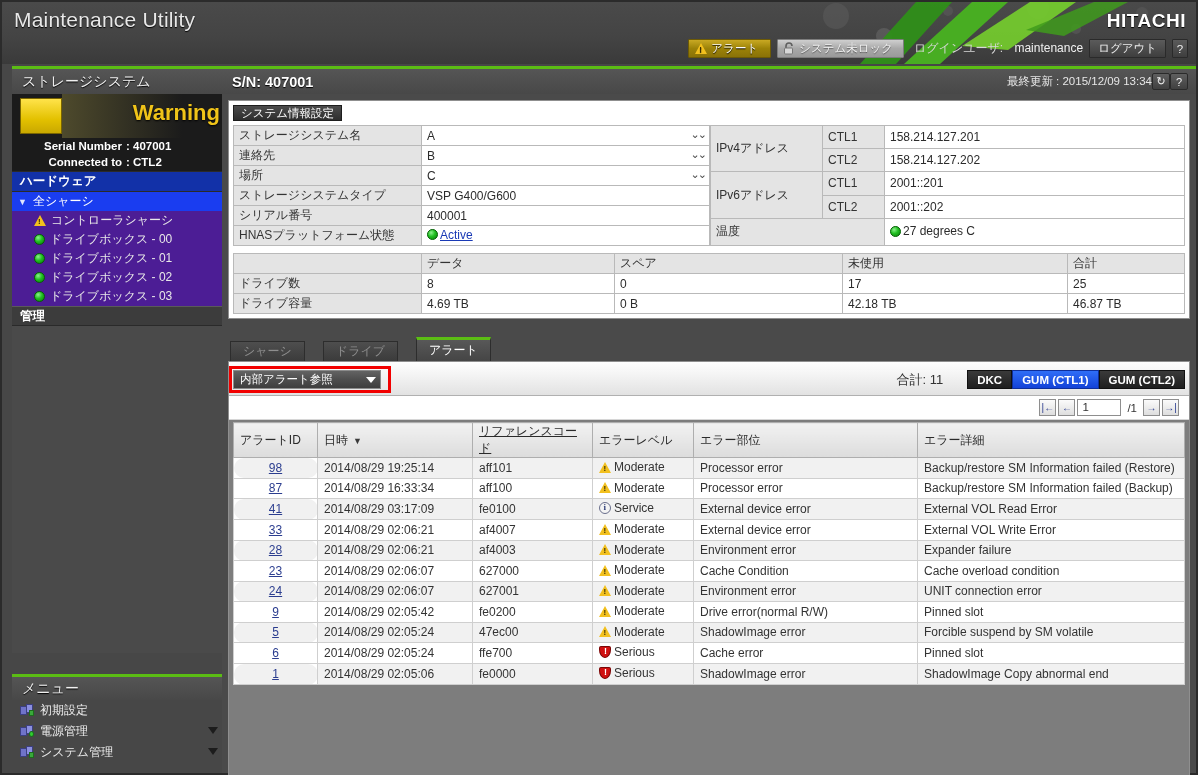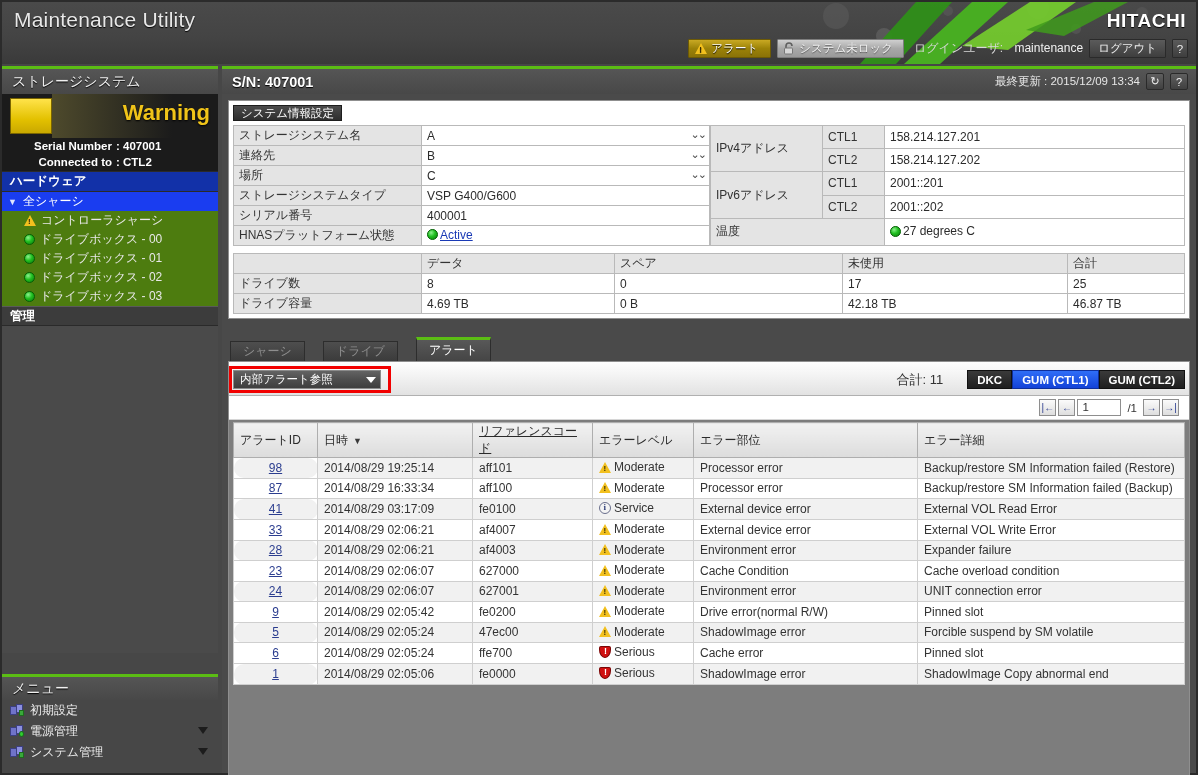--- a/index.html
+++ b/index.html
@@ -61,22 +61,22 @@
   }
   .btn-qm {
     width: 16px; height: 19px;
     background: linear-gradient(to bottom,#5b5b5b 0%,#3e3e3e 100%);
     border: 1px solid #2a2a2a; color:#ededed; font-size:11.5px;
     display:flex; align-items:center; justify-content:center; border-radius:1px;
   }
 
   
   .leftpanel {
-    position:absolute; left:0; top:64px; width:216px; height:523px;
-    background:#4d7c0f;
+    position:absolute; left:10px; top:64px; width:216px; height:523px;
+    background:#4c1d95;
   }
   .panel-head {
     height: 28px; border-top: 3px solid #5bbd14;
     background: linear-gradient(to bottom,#555555 0%,#484848 100%);
     display:flex; align-items:center; padding-left:10px;
     color:#f0f0f0; font-size:14px; text-shadow:0 1px 1px #000;
   }
   .status-box {
     height: 78px; background:#1b1b1b; position:relative;
     border-bottom: 1px solid #2a2a2a;
@@ -170,21 +170,21 @@
     position:absolute; left:220px; top:64px; width:974px; height:707px;
     background:#4a4a4a;
   }
   .main-head {
     height: 28px; border-top:3px solid #5bbd14;
     background: linear-gradient(to bottom,#555555 0%,#484848 100%);
     display:flex; align-items:center; justify-content:space-between;
     padding: 0 8px 0 10px;
   }
   .sn { color:#ffffff; font-size:14.5px; font-weight:bold; text-shadow:0 1px 1px #000;text-align:right; }
-  .head-right { display:flex; align-items:center; gap:6px; }
+  .head-right { display:flex; align-items:center; }
   .last-upd { color:#e6e6e6; font-size:11.5px; }
   .sq-btn {
     width:18px; height:17px; display:flex; align-items:center; justify-content:center;
     background: linear-gradient(to bottom,#5f5f5f 0%,#404040 100%);
     border:1px solid #2a2a2a; color:#f0f0f0; font-size:11px; border-radius:2px;
   }
 
   .infopanel {
     margin: 6px 6px 0 6px; background:#ffffff; border:1px solid #8f8f8f;
     padding: 4px; position:relative;

